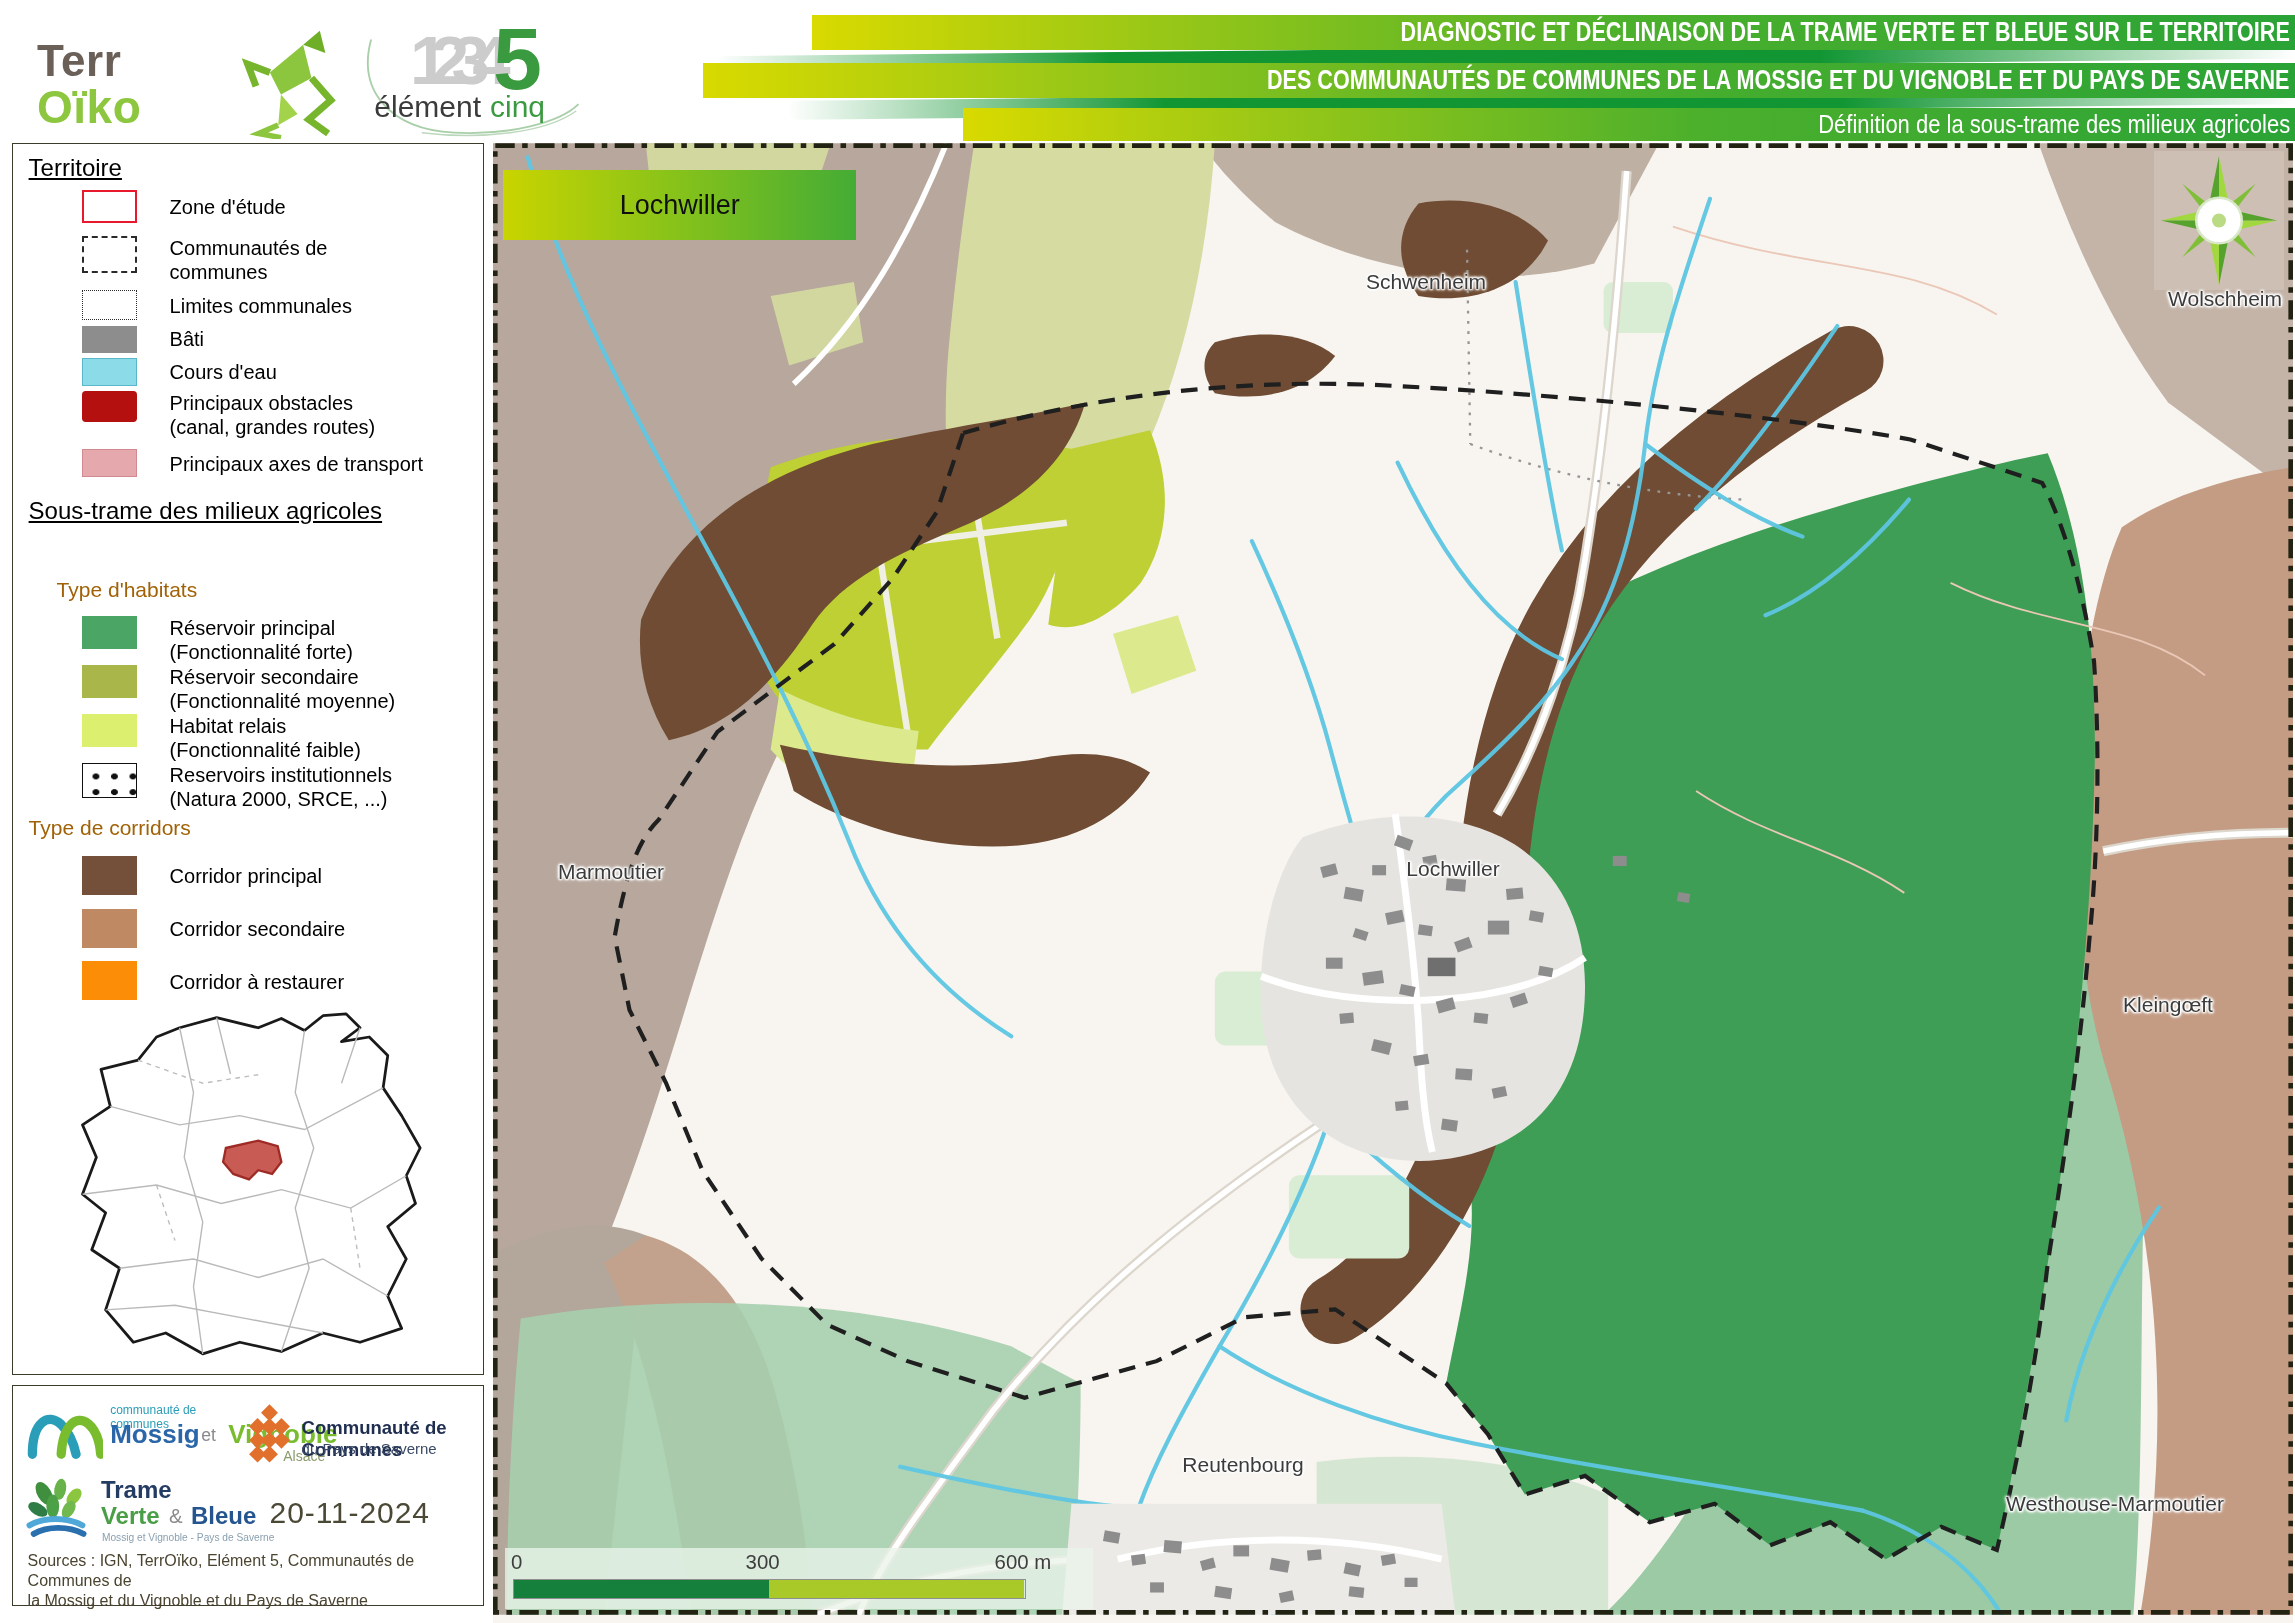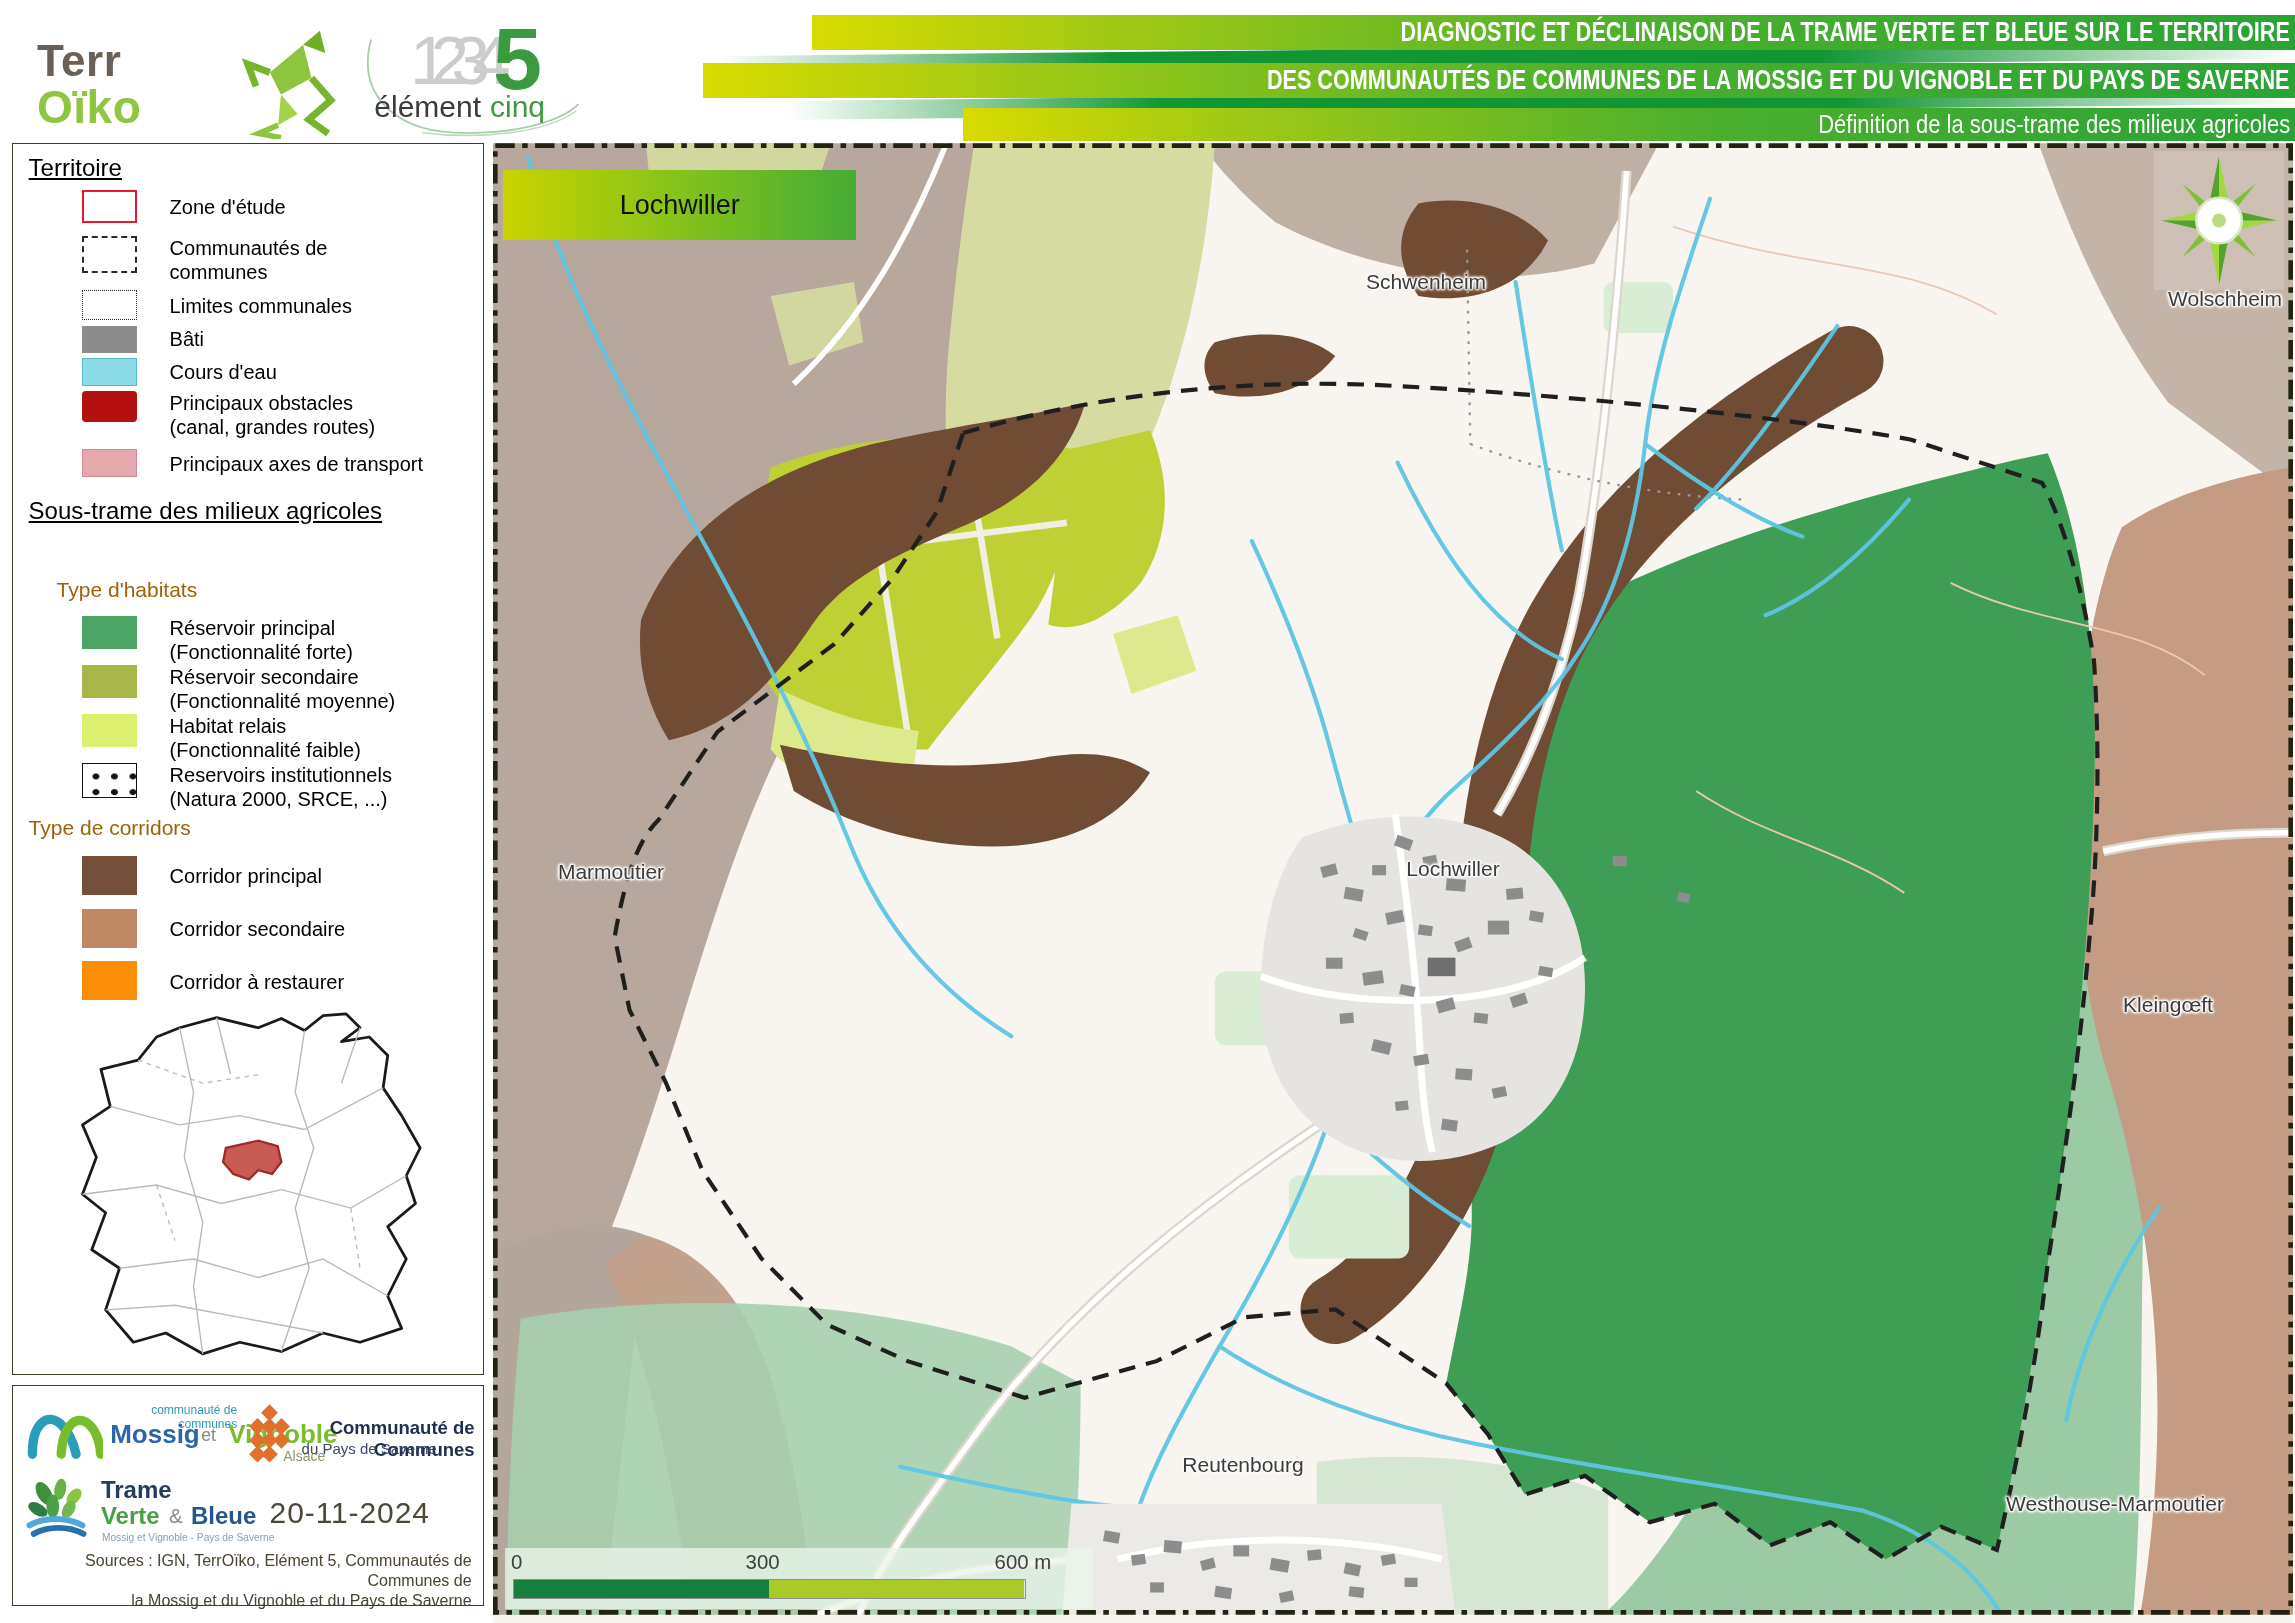--- a/index.html
+++ b/index.html
@@ -3,31 +3,31 @@
 <meta charset="utf-8">
 <style>
   html,body{margin:0;padding:0;width:2295px;height:1623px;background:#ffffff;
     font-family:"Liberation Sans","DejaVu Sans",sans-serif;overflow:hidden;position:relative;}
   
   #header{position:absolute;left:0;top:0;width:2295px;height:141px;background:#fff;}
   .logo-terr{position:absolute;left:37px;top:28px;width:315px;height:106px;}
   .logo-terr .t1{position:absolute;left:0;top:8.3px;font-size:44px;font-weight:bold;color:#6b6058;letter-spacing:0.5px;}
   .logo-terr .t2{position:absolute;left:0;top:52px;font-size:46px;font-weight:bold;color:#8dc63f;letter-spacing:0.5px;}
   .logo-e5{position:absolute;left:366px;top:21px;width:231px;height:111px;}
-  .logo-e5 .nums{position:absolute;left:44px;top:0;font-size:69px;color:#cccccc;font-weight:400;letter-spacing:-17.6px;}
+  .logo-e5 .nums{position:absolute;left:44px;top:0;font-size:69px;color:#cccccc;font-weight:700;letter-spacing:-17.6px;}
   .logo-e5 .five{position:absolute;left:127px;top:-13px;font-size:88px;color:#3a9a3f;font-weight:bold;}
   .logo-e5 .w1{position:absolute;left:8.3px;top:69px;font-size:30px;color:#3b3b3b;}
   .logo-e5 .w2{position:absolute;left:124px;top:69px;font-size:30px;color:#3a9a3f;}
   .banrow{position:absolute;color:#fff;display:flex;align-items:center;justify-content:flex-end;
     background:linear-gradient(90deg,#d9da00 0%,#9cc816 22%,#4cb02c 55%,#2aa336 100%);}
   .banrow .bt{white-space:nowrap;transform:scaleX(.8);transform-origin:100% 50%;}
   .swoosh{position:absolute;background:linear-gradient(90deg,rgba(255,255,255,0) 0%,#129634 25%,#129634 70%,rgba(255,255,255,0.1) 100%);
     border-radius:18.5px;transform:skewY(-0.6deg);}
   
-  .panel{position:absolute;background:#fff;border:1.9px solid #3c3c2b;box-sizing:border-box;text-align:right;}
+  .panel{position:absolute;background:#fff;border:1.9px solid #3c3c2b;box-sizing:border-box;}
   #legend-panel{left:11.6px;top:143px;width:472px;height:1232px;}
   #footer-panel{left:11.6px;top:1385px;width:472px;height:221px;}
   .lg-h1{position:absolute;left:16px;font-size:24px;color:#000;text-decoration:underline;}
   .lg-h2{position:absolute;left:44px;font-size:21px;color:#a16207;}
   .lg-label{position:absolute;left:157px;font-size:20px;color:#000;white-space:nowrap;}
   .sw{position:absolute;left:69px;width:55px;height:40px;box-sizing:border-box;}
   .sw--red{background:#fff;border:2.3px solid #e8192c;}
   .sw--dashed{background:#fff;border:2.8px dashed #2a2a2a;}
   .sw--dotted{background:#fff;border:1.9px dotted #2a2a2a;}
   .sw--dots{background:#fff;border:1.9px solid #111;

